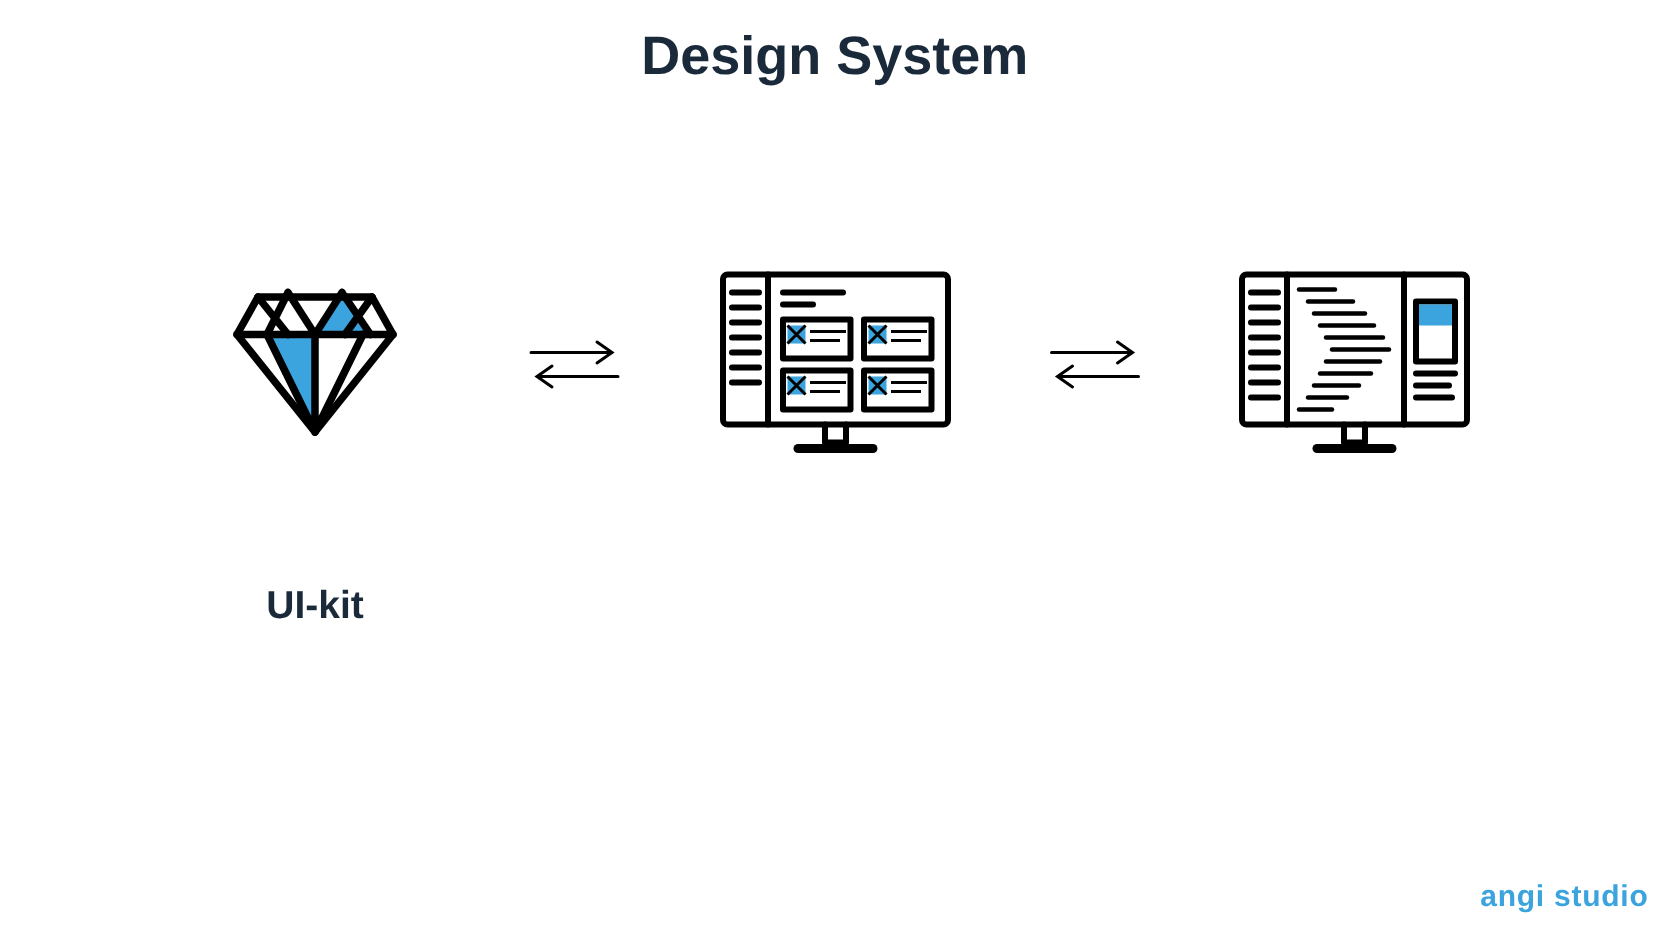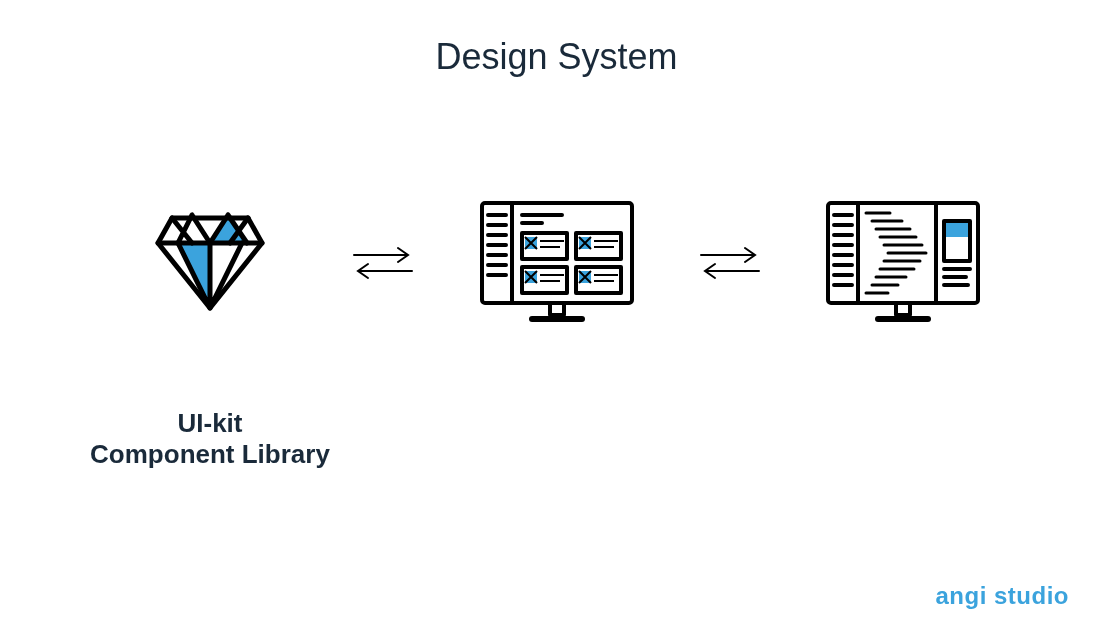--- a/index.html
+++ b/index.html
@@ -7,23 +7,23 @@
       width: 1113px;
       height: 624px;
       background: #ffffff;
       font-family: -apple-system, BlinkMacSystemFont, 'Segoe UI', Helvetica, Arial, sans-serif;
       position: relative;
       overflow: hidden;
     }
     .title {
       text-align: center;
       font-size: 36px;
-      font-weight: 400;
+      font-weight: 700;
       color: #1a2a3a;
-      padding-top: 36px;
+      padding-top: 16px;
     }
     .row {
       display: flex;
       align-items: center;
       justify-content: space-between;
       padding: 0 80px;
       margin-top: 110px;
     }
     .col {
       display: flex;
@@ -35,40 +35,39 @@
       height: 150px;
       display: flex;
       align-items: center;
       justify-content: center;
     }
     .labels-row {
       display: flex;
       justify-content: space-between;
       padding: 0 80px;
       margin-top: 70px;
-      flex-direction: column;
     }
     .label {
       width: 260px;
       text-align: center;
       font-size: 26px;
       font-weight: 800;
       color: #1a2a3a;
     }
     .arrows {
       width: 80px;
       display: flex;
       align-items: center;
       justify-content: center;
     }
     .brand {
       position: absolute;
-      right: 44px;
+      right: 14px;
       bottom: 14px;
-      font-size: 24px;
+      font-size: 20px;
       font-weight: 700;
       color: #3ba3dd;
       letter-spacing: 0.5px;
     }
   </style>
 </head>
 <body>
 
 <h1 class="title">Design System</h1>
 
@@ -188,16 +187,15 @@
       </svg>
     </div>
   </div>
 
 </div>
 
 <div class="labels-row">
   <div class="label">UI-kit</div>
   <div style="width:80px"></div>
   <div style="width:80px"></div>
-  <div class="label">Component Library</div>
 </div>
 
 <div class="brand">angi studio</div>
 
 </body></html>

